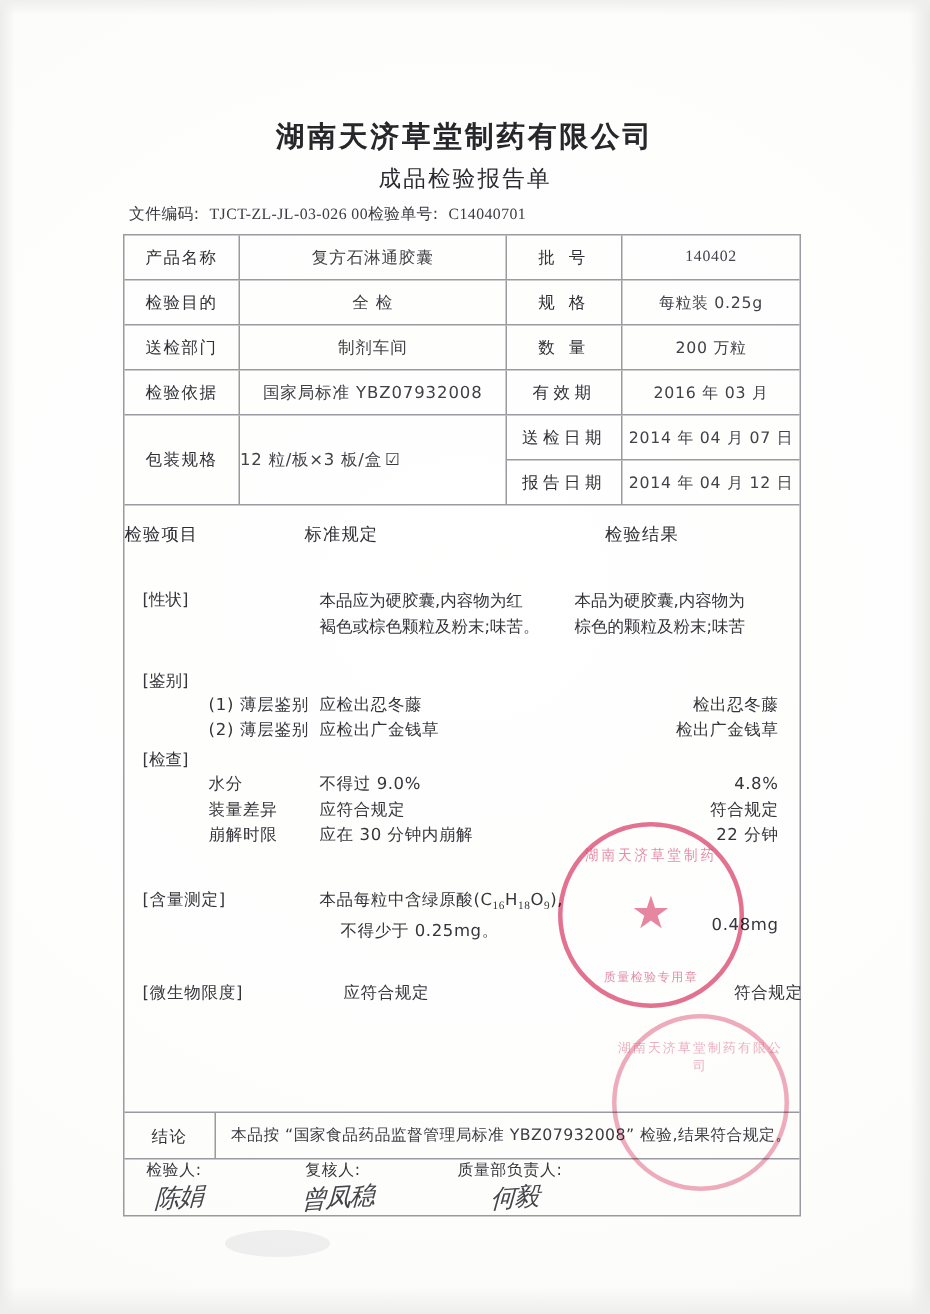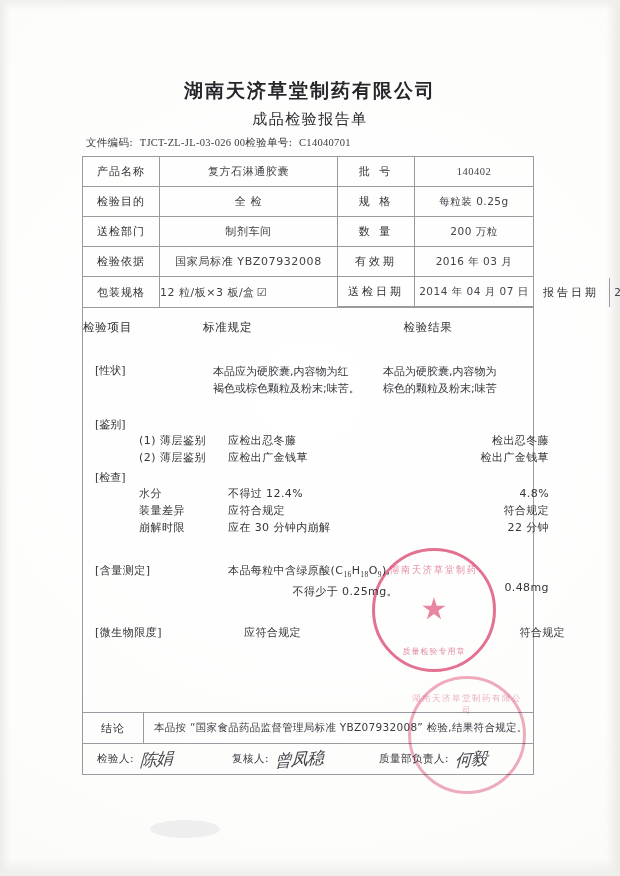--- a/index.html
+++ b/index.html
@@ -139,21 +139,21 @@
     border-right: 1px solid #9a9aa0;
     display: flex; align-items: center; justify-content: center;
     font-size: 11px; letter-spacing: 1px; color: #303036;
   }
   .split-left-value {
     flex: 1 1 auto;
     border-right: 1px solid #9a9aa0;
     display: flex; align-items: center; 
     font-size: 11px; color: #404046; letter-spacing: 0.5px;
   }
-  .split-right { width: 195px; flex: 0 0 195px; display: flex; flex-direction: row; align-items: flex-end; }
+  .split-right { width: 195px; flex: 0 0 195px; display: flex; flex-direction: column; align-items: flex-end; }
   .split-sub {
     display: flex; flex: 1 1 0; min-height: 29px;
     border-bottom: 1px solid #9a9aa0;
   }
   .split-sub:last-child { border-bottom: none; }
 
   .check-mark { margin-left: 2px; font-size: 11px; color: #3a3a40; }
 
   
   #results {
@@ -171,21 +171,20 @@
   }
   .rh-item   { width: 120px; flex: 0 0 120px; text-align: left; }
   .rh-spec   { width: 150px; flex: 0 0 150px; text-align: left; }
   .rh-result { width: 150px; flex: 0 0 150px; text-align: center; }
 
   .sec { position: relative; margin-top: 12px; font-size: 11px; color: #35353b; }
   .sec-lines { margin-left: 0; }
   .ln {
     display: flex;
     line-height: 17px;
-    gap: 15px;
   }
   .ln .item {
     width: 130px; flex: 0 0 130px;
     padding-left: 56px;
     box-sizing: border-box;
     letter-spacing: 0.5px;
   }
   .ln .spec {
     width: 170px; flex: 0 0 170px;
     letter-spacing: 0.4px;
@@ -214,21 +213,21 @@
     font-size: 11px; letter-spacing: 1px; color: #303036;
   }
   .concl-text {
     flex: 1 1 auto;
     display: flex; align-items: center;
     padding-left: 10px;
     font-size: 10.5px; color: #3b3b42; letter-spacing: 0.3px;
   }
 
   .sign-row { display: flex; min-height: 30px; align-items: center; }
-  .sign-cell { display: flex; align-items: center; font-size: 10.5px; color: #35353b; }
+  .sign-cell { display: flex; align-items: center; font-size: 10.5px; color: #35353b; flex-direction: column; }
   .sign-cell .lbl { letter-spacing: 0.5px; }
   .sign-cell .sig {
     font-family: "Liberation Serif", "DejaVu Serif", serif;
     font-style: italic;
     font-size: 17px;
     color: #2b2b33;
     margin-left: 6px;
     transform: rotate(-4deg) skewX(-6deg);
     letter-spacing: -1px;
     opacity: 0.88;
@@ -398,42 +397,42 @@
             <div class="result cn">检出广金钱草</div>
           </div>
         </div>
       </div>
 
       <div class="sec" style="margin-top:4px;">
         <div class="cn" style="padding-left:12px;">[检查]</div>
         <div class="sec-lines">
           <div class="ln">
             <div class="item cn">水分</div>
-            <div class="spec cn">不得过 12.4%</div>
+            <div class="spec cn">不得过 9.0%</div>
             <div class="result cn">4.8%</div>
           </div>
           <div class="ln">
             <div class="item cn">装量差异</div>
             <div class="spec cn">应符合规定</div>
             <div class="result cn">符合规定</div>
           </div>
           <div class="ln">
             <div class="item cn">崩解时限</div>
             <div class="spec cn">应在 30 分钟内崩解</div>
             <div class="result cn">22 分钟</div>
           </div>
         </div>
       </div>
 
       <div class="sec" style="margin-top:26px;">
         <div class="ln">
           <div class="item cn" style="padding-left:12px;">[含量测定]</div>
           <div class="spec cn">
             <div><span>本品每粒中含绿原酸(C</span><span class="sub num">16</span><span>H</span><span class="sub num">18</span><span>O</span><span class="sub num">9</span><span>),</span></div>
-            <div style="padding-left:14px;text-align:right;">不得少于 0.25mg。</div>
+            <div style="padding-left:14px;">不得少于 0.25mg。</div>
           </div>
           <div class="result cn" style="padding-top:17px;">0.48mg</div>
         </div>
       </div>
 
       <div class="sec" style="margin-top:24px;">
         <div class="ln">
           <div class="item cn" style="padding-left:12px;">[微生物限度]</div>
           <div class="spec cn" style="padding-left:16px;">应符合规定</div>
           <div class="result cn">符合规定</div>

